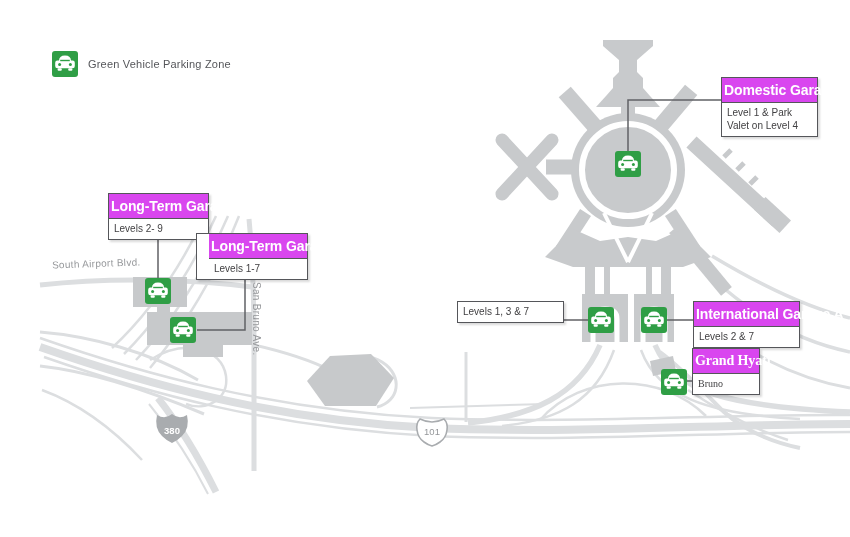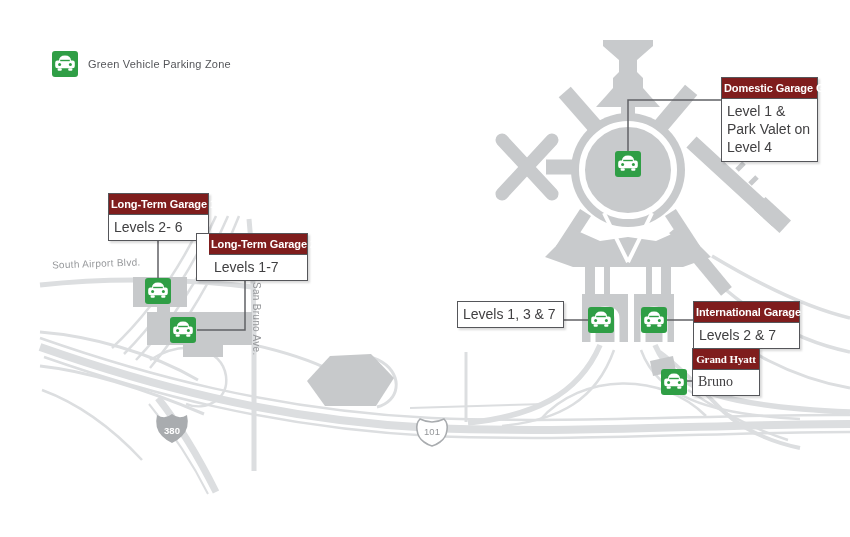--- a/index.html
+++ b/index.html
@@ -8,23 +8,23 @@
   .map-svg{position:absolute;left:0;top:0;z-index:1;}
   
   .picon{position:absolute;width:26px;height:26px;background:#2f9e45;border-radius:3px;z-index:2;}
   .picon svg{display:block;width:100%;height:100%;}
   
   .legend-text{position:absolute;left:88px;top:58px;font-size:11px;color:#55565a;
                letter-spacing:.2px;z-index:2;}
   
   .callout{position:absolute;border:1px solid #55565a;background:#fff;z-index:3;
            box-shadow:1.5px 2px 2px rgba(0,0,0,.15);}
-  .callout .hd{background:#7f1d1d;color:#fff;font-weight:700;font-size:11px;text-align:center;
+  .callout .hd{background:#d946ef;color:#fff;font-weight:700;font-size:14px;text-align:center;
                padding:4px 2px;letter-spacing:-.1px;white-space:nowrap;border-bottom:1px solid #55565a;}
-  .callout .bd{font-size:14px;color:#414042;padding:3px 5px 4px;line-height:1.3;background:#fff;}
+  .callout .bd{font-size:10px;color:#414042;padding:3px 5px 4px;line-height:1.3;background:#fff;}
   
   .road-label{position:absolute;color:#96989b;font-size:10px;letter-spacing:.3px;z-index:2;white-space:nowrap;}
   .road-label.vert{writing-mode:vertical-rl;}
   .shield-num{font:bold 9.5px "Liberation Sans",sans-serif;fill:#ffffff;text-anchor:middle;}
   .shield-num-us{font:9.5px "Liberation Sans",sans-serif;fill:#95979a;text-anchor:middle;}
 </style>
 </head>
 <body>
 
 <div class="stage">
@@ -223,21 +223,21 @@
 
   <div class="road-label" style="left:52px;top:258px;transform:rotate(-2deg);">South Airport Blvd.</div>
   <div class="road-label vert" style="left:251px;top:282px;">San Bruno Ave.</div>
 
   <div class="callout" style="left:721px;top:77px;width:95px;">
     <div class="hd">Domestic Garage G</div>
     <div class="bd">Level 1 &amp; Park Valet on Level 4</div>
   </div>
   <div class="callout" style="left:108px;top:193px;width:99px;">
     <div class="hd">Long-Term Garage 1</div>
-    <div class="bd">Levels 2- 6</div>
+    <div class="bd">Levels 2- 9</div>
   </div>
   <div class="callout" style="left:196px;top:233px;width:98px;padding-left:12px;">
     <div class="hd">Long-Term Garage 2</div>
     <div class="bd">Levels 1-7</div>
   </div>
   <div class="callout" style="left:457px;top:301px;width:105px;">
     <div class="bd">Levels 1, 3 &amp; 7</div>
   </div>
   <div class="callout" style="left:693px;top:301px;width:105px;">
     <div class="hd">International Garage A</div>

